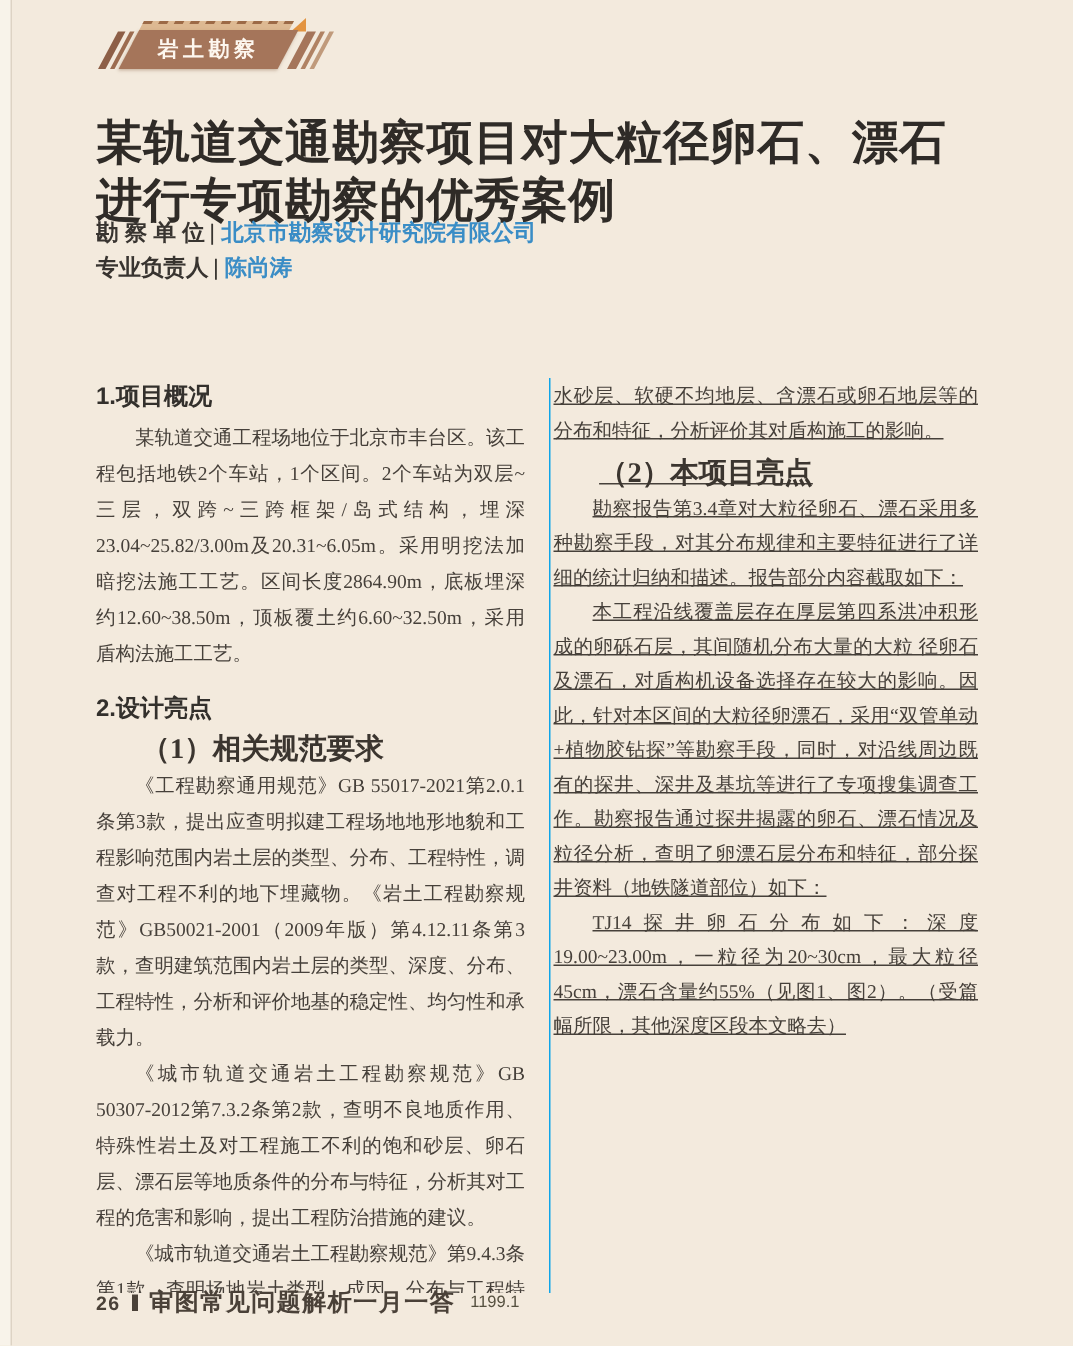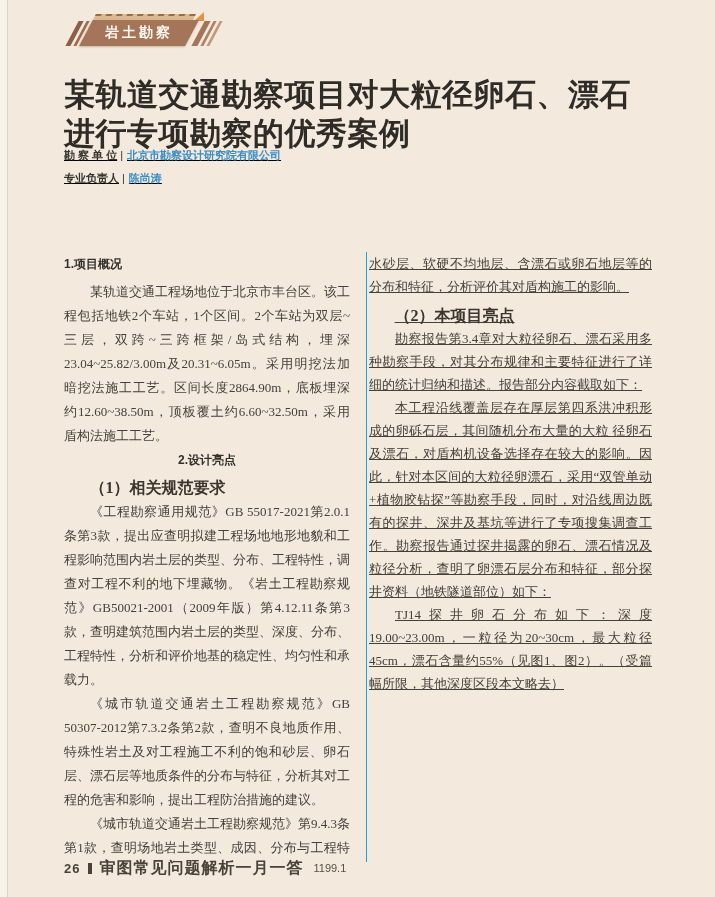--- a/index.html
+++ b/index.html
@@ -47,47 +47,47 @@
 
   
   .title{
     position:absolute;left:64px;top:54px;width:596px;
     font-size:31px;line-height:39px;font-weight:bold;color:#2f2b27;
     letter-spacing:.5px;
   }
   .title span{display:block;}
 
   
-  .meta{position:absolute;left:64px;top:144px;width:500px;font-size:11px;text-decoration:underline;}
+  .meta{position:absolute;left:64px;top:144px;width:500px;font-size:15px;}
   .meta-row{line-height:23px;white-space:nowrap;}
   .meta-label{font-weight:bold;color:#383430;}
   .meta-sep{color:#383430;margin:0 4px 0 3px;font-weight:normal;}
   .meta-value{color:#3a8dc6;font-weight:bold;}
 
   
   .columns{
     position:absolute;left:64px;top:252px;width:588px;height:610px;
     display:flex;overflow:hidden;
     font-family:"Liberation Serif","DejaVu Serif",serif;
     color:#46403a;font-size:13px;
   }
   .col-left{width:302px;box-sizing:border-box;padding-right:16px;}
   .col-right{flex:1;box-sizing:border-box;border-left:1px solid #0ea5e9;padding-left:2px;text-decoration:underline;}
   .col-left p{line-height:24px;}
   .col-right p{line-height:23px;}
   p{margin:0;text-align:justify;}
   p.indent{text-indent:2em;}
   .sec-heading{
     font-family:"Liberation Sans","DejaVu Sans",sans-serif;
-    font-weight:bold;color:#33302c;font-size:12px;line-height:25px;
+    font-weight:bold;color:#33302c;font-size:16px;line-height:25px;
     margin:0 0 3px 0;
   }
-  .sec-heading.gap{text-align:center;}
+  .sec-heading.gap{margin-top:12px;}
   .sub-heading{
-    font-weight:bold;color:#3b352f;font-size:16px;line-height:24px;
+    font-weight:bold;color:#3b352f;font-size:19px;line-height:24px;
     margin:0;text-indent:1.6em;
   }
   .col-right .sub-heading{margin-top:6px;line-height:23px;}
 
   
   .footer{
     position:absolute;left:64px;top:858px;width:520px;height:20px;
     display:flex;align-items:center;color:#4a4138;
   }
   .footer .pg{font-weight:bold;font-size:13px;letter-spacing:1px;}

